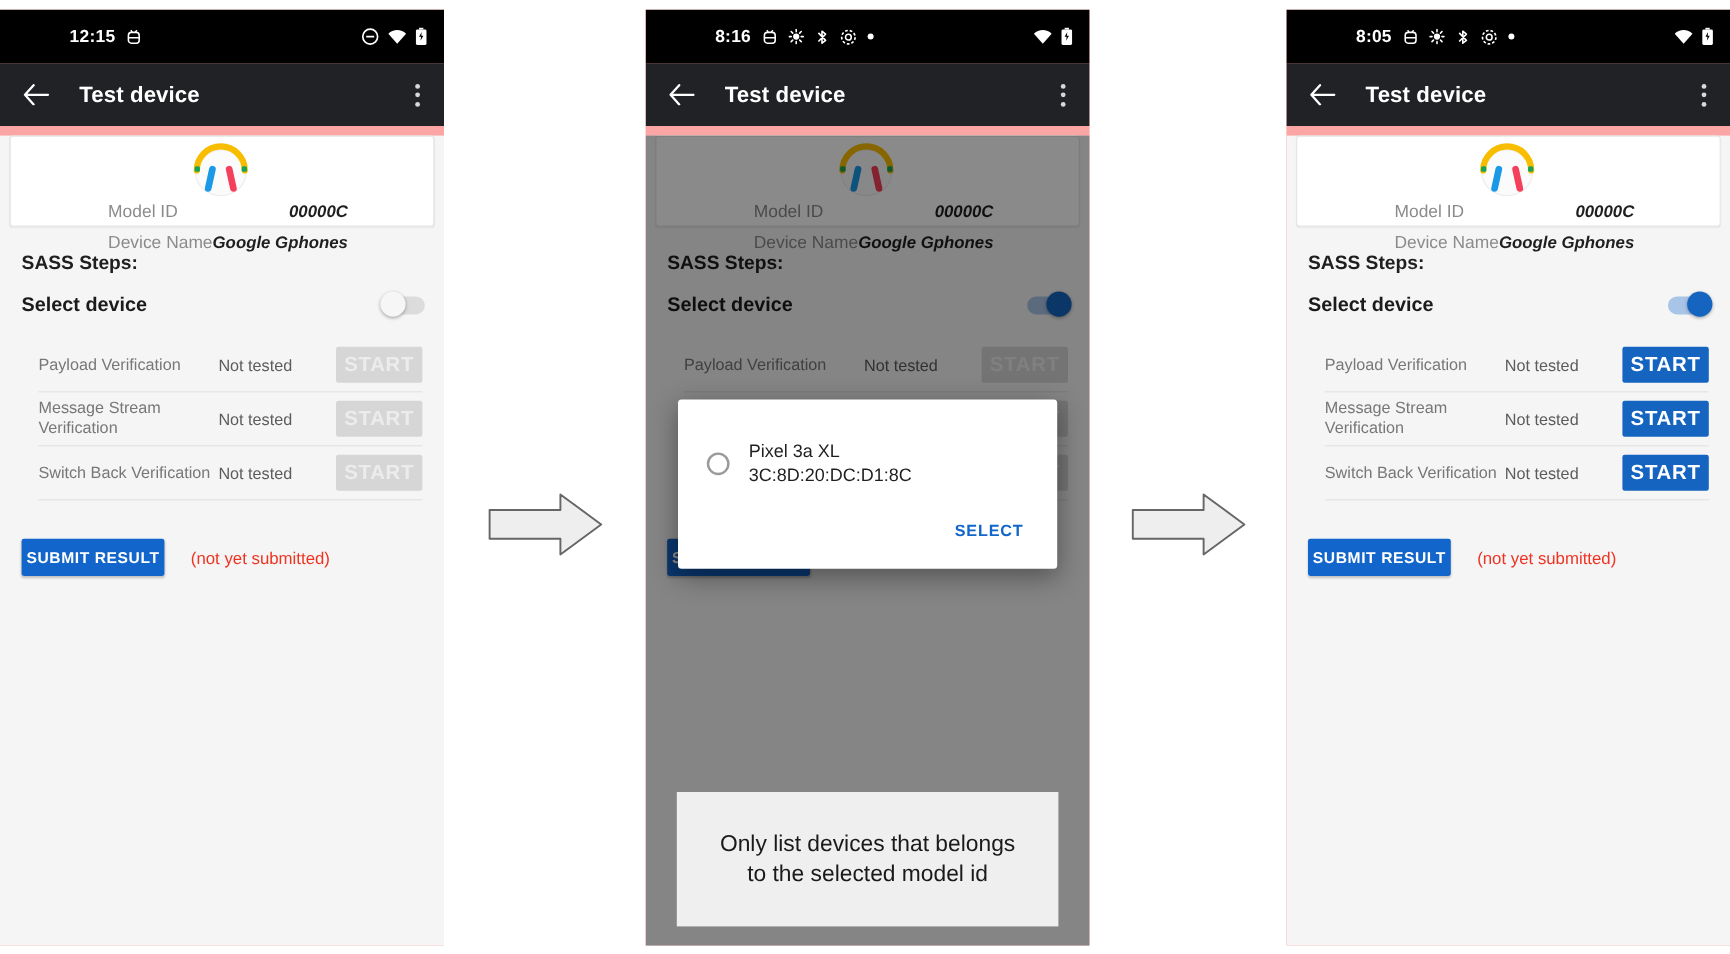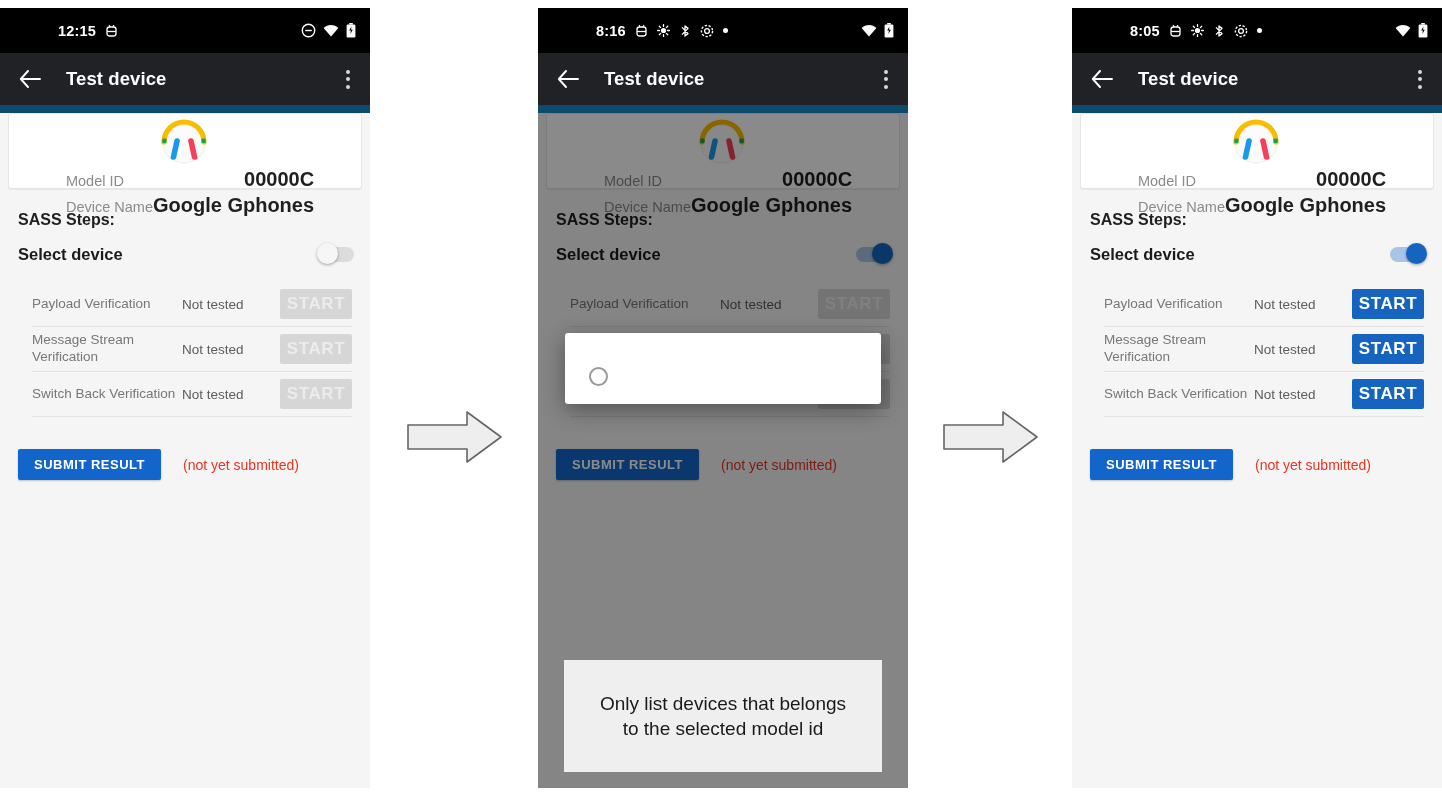--- a/index.html
+++ b/index.html
@@ -11,21 +11,21 @@
   }
 
   .board { position: relative; width: 1442px; height: 795px; background: #fff; }
 
   
   .phone {
     position: absolute;
     top: 8px;
     width: 370px;
     height: 780px;
-    background: #0c4a6e;
+    background: #fca5a5;
     overflow: hidden;
   }
   #phone1 { left: 0px; }
   #phone2 { left: 538px; }
   #phone3 { left: 1072px; }
 
   
   .statusbar {
     height: 45px;
     background: #000000;
@@ -81,21 +81,21 @@
     display: flex;
     align-items: center;
     padding: 0 14px 0 12px;
     box-shadow: 0 1px 1px rgba(0,0,0,.06);
     flex-direction: column;
   }
   .devcard .bud { width: 54px; height: 52px; flex: 0 0 54px; }
   .devcard .rows { flex: 1; margin-left: 12px; }
   .devrow { display: flex; align-items: baseline; justify-content: space-between; height: 26px; }
   .devrow .k { color: #8b8b8b; font-size: 14.5px; }
-  .devrow .v { color: #1f1f1f; font-size: 20px; font-weight: bold; }
+  .devrow .v { color: #1f1f1f; font-size: 14px; font-weight: bold; font-style: italic; }
 
   
   .steps-title {
     margin: 22px 0 0 18px;
     font-size: 16px;
     font-weight: bold;
     color: #1f1f1f;
   }
   .selrow {
     display: flex;
@@ -149,21 +149,21 @@
   .startbtn.enabled { background: #1565c0; color: #ffffff; }
 
   
   .submit-wrap { display: flex; align-items: center; margin: 32px 0 0 18px; }
   .submitbtn {
     background: #1266cb;
     color: #ffffff;
     border: none;
     border-radius: 2px;
     height: 31px;
-    padding: 0 16px;
+    padding: 0 4px;
     font-size: 13px;
     font-weight: bold;
     letter-spacing: .5px;
     font-family: "Liberation Sans", sans-serif;
     cursor: pointer;
     box-shadow: 0 1px 2px rgba(0,0,0,.22);
   }
   .notsub { margin-left: 22px; color: #ee3322; font-size: 14px; }
 
   
@@ -467,20 +467,27 @@
       <div class="submit-wrap">
         <button class="submitbtn">SUBMIT RESULT</button>
         <span class="notsub">(not yet submitted)</span>
       </div>
 
       <div class="scrim"></div>
 
       <div class="dialog">
         <div class="opt">
           <span class="radio"></span>
+          <span class="otext">
+            <span>Pixel 3a XL</span><br>
+            <span>3C:8D:20:DC:D1:8C</span>
+          </span>
+        </div>
+        <div class="dactions">
+          <button class="selectbtn">SELECT</button>
         </div>
       </div>
 
       <div class="callout">Only list devices that belongs to the selected model id</div>
     </div>
 
   </div>
 
   <div class="phone" id="phone3">
     <div class="statusbar">

